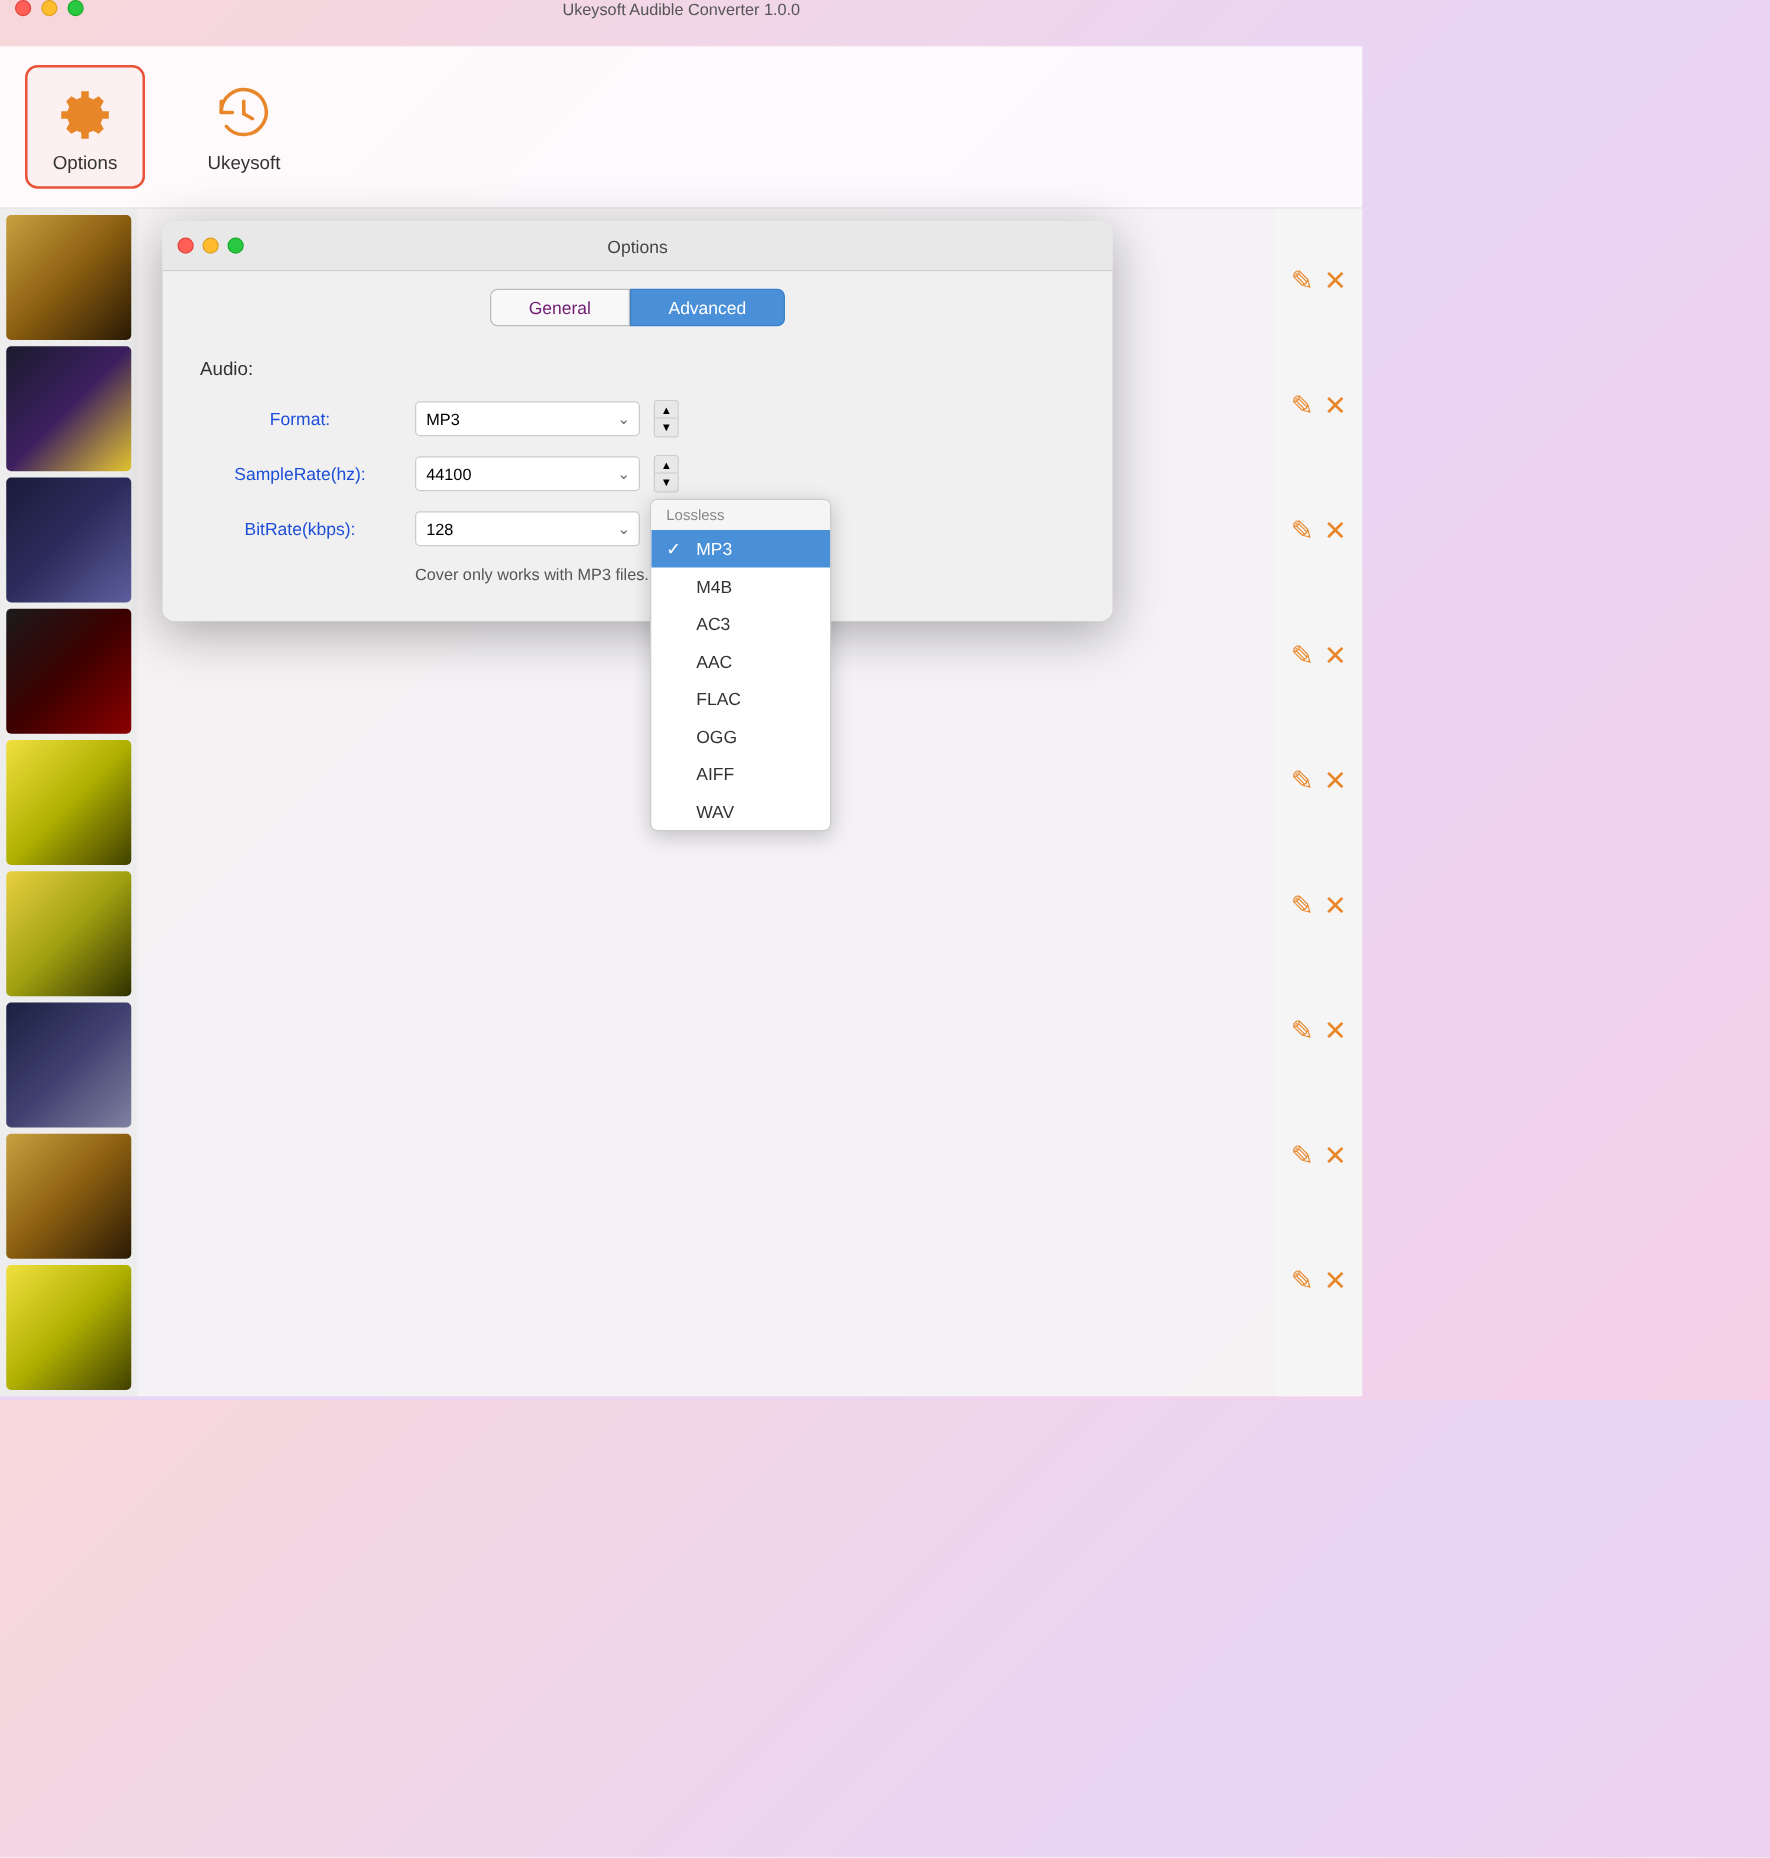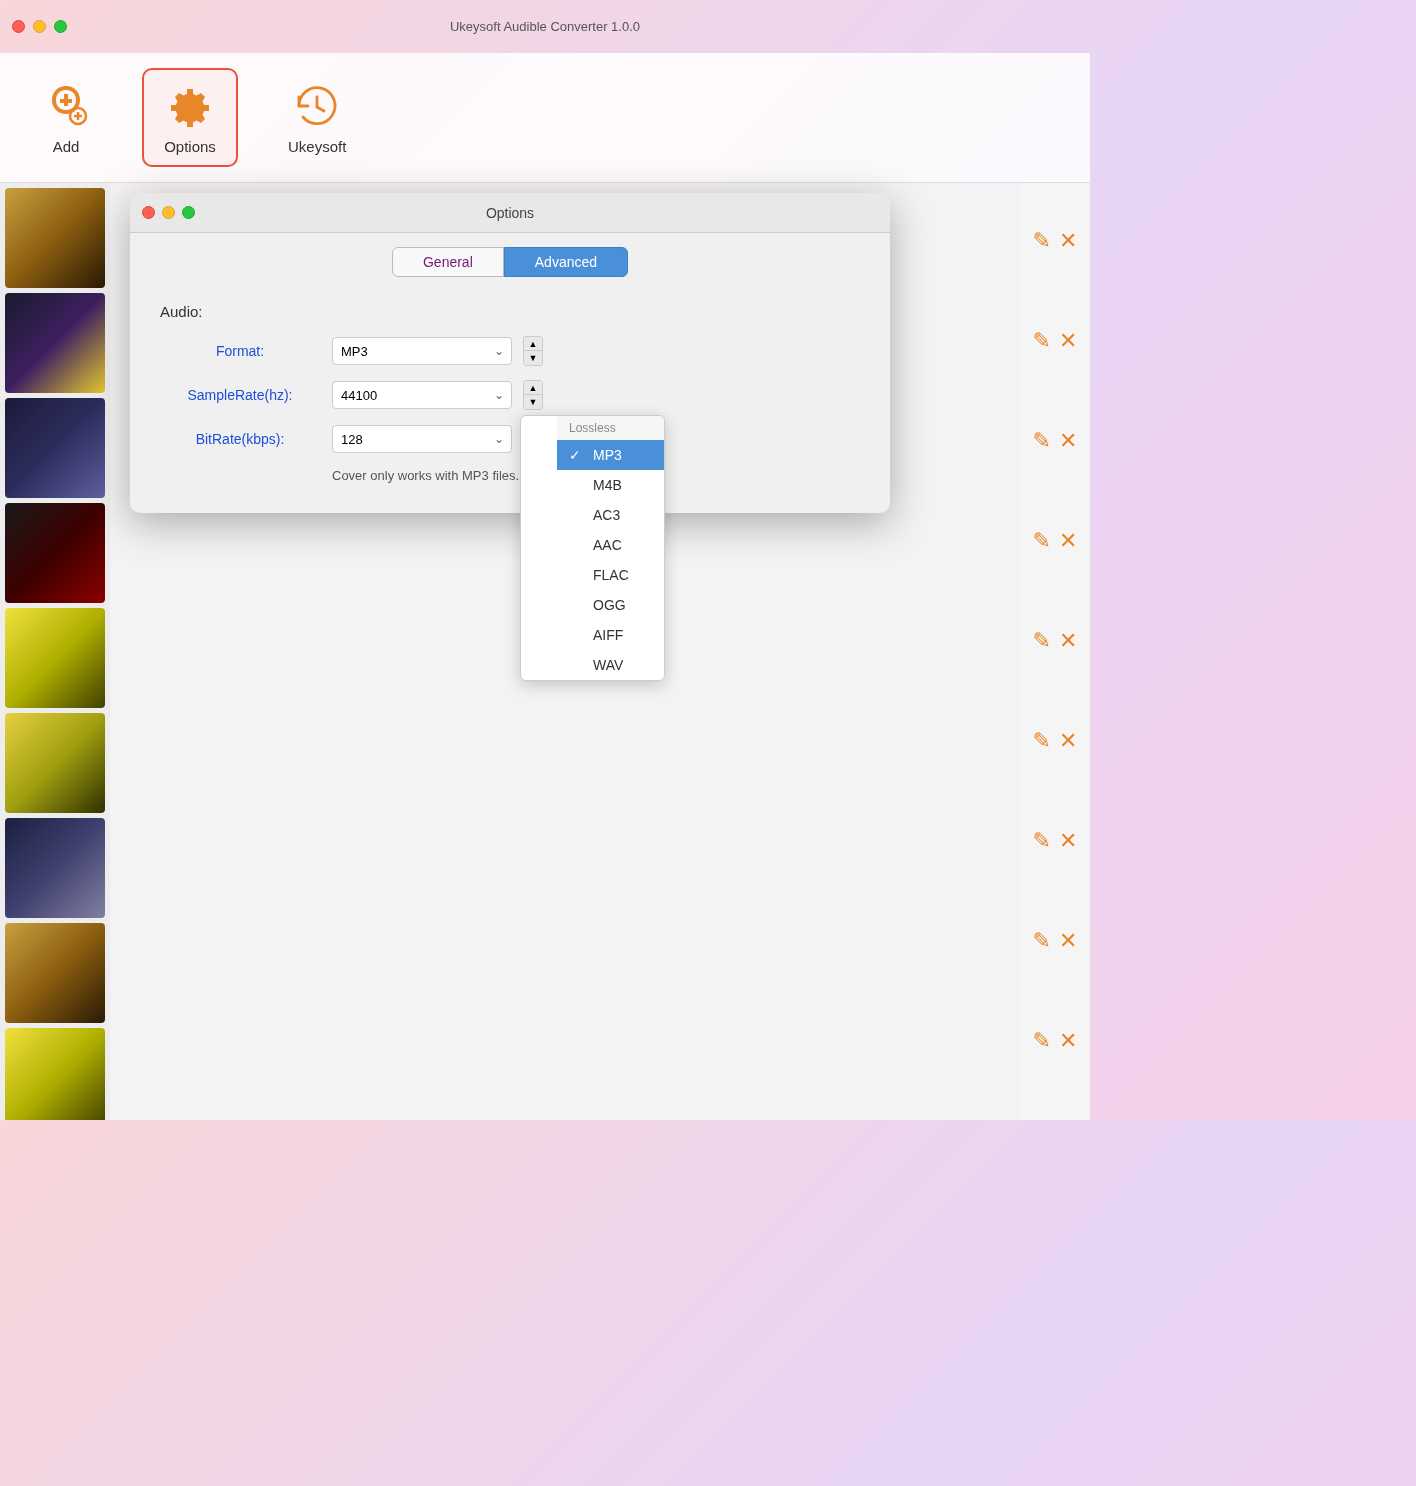--- a/index.html
+++ b/index.html
@@ -6,23 +6,22 @@
     body {
       width: 1090px;
       height: 1120px;
       background: linear-gradient(135deg, #f8d7da 0%, #e8d5f5 50%, #f5d0e8 100%);
       font-family: -apple-system, BlinkMacSystemFont, 'Helvetica Neue', Arial, sans-serif;
       overflow: hidden;
     }
 
     
     .title-bar {
-      height: 53px;
-      display: flex;
-      align-items: center;
+      height: 37px;
+      display: flex;
       justify-content: center;
       position: relative;
       background: transparent;
     }
     .title-bar-title {
       font-size: 13px;
       color: #555;
       font-weight: 400;
     }
     .traffic-lights {
@@ -288,21 +287,20 @@
       position: absolute;
       top: 222px;
       left: 390px;
       width: 145px;
       background: #fff;
       border: 1px solid #ccc;
       border-radius: 6px;
       box-shadow: 0 4px 16px rgba(0,0,0,0.2);
       z-index: 200;
       overflow: hidden;
-      padding-left: 36px;
     }
     .dropdown-item {
       padding: 7px 16px 7px 36px;
       font-size: 14px;
       color: #333;
       cursor: pointer;
       position: relative;
     }
     .dropdown-item.selected {
       background: #4a90d9;
@@ -328,35 +326,20 @@
   <div class="traffic-lights">
     <div class="traffic-light tl-close"></div>
     <div class="traffic-light tl-min"></div>
     <div class="traffic-light tl-max"></div>
   </div>
   <span class="title-bar-title">Ukeysoft Audible Converter 1.0.0</span>
 </div>
 
 <div class="toolbar">
 
-  <button class="toolbar-btn">
-    <div class="icon-wrap">
-      <svg width="48" height="48" viewBox="0 0 48 48">
-        <g fill="#e8862a">
-          <path d="M24 4 C16 4 10 10 10 18 C10 26 16 32 24 32 C32 32 38 26 38 18 C38 10 32 4 24 4Z M24 8 C30 8 34 12 34 18 C34 24 30 28 24 28 C18 28 14 24 14 18 C14 12 18 8 24 8Z"></path>
-          <path d="M22 12 L22 24 L26 24 L26 12 Z"></path>
-          <path d="M18 17 L30 17 L30 21 L18 21 Z"></path>
-          <ellipse cx="36" cy="34" rx="8" ry="8" fill="none" stroke="#e8862a" stroke-width="2.5"></ellipse>
-          <line x1="36" y1="30" x2="36" y2="38" stroke="#e8862a" stroke-width="2.5"></line>
-          <line x1="32" y1="34" x2="40" y2="34" stroke="#e8862a" stroke-width="2.5"></line>
-        </g>
-      </svg>
-    </div>
-    <span class="btn-label">Add</span>
-  </button>
 
 
   <button class="toolbar-btn active-btn">
     <div class="icon-wrap">
       <svg width="50" height="50" viewBox="0 0 50 50">
         <g fill="#e8862a">
           <path d="M25 15 C19.5 15 15 19.5 15 25 C15 30.5 19.5 35 25 35 C30.5 35 35 30.5 35 25 C35 19.5 30.5 15 25 15Z M25 19 C28.3 19 31 21.7 31 25 C31 28.3 28.3 31 25 31 C21.7 31 19 28.3 19 25 C19 21.7 21.7 19 25 19Z"></path>
           <path d="M22 8 L22 13 Q20 13.5 18.5 14.5 L14 12 L10 16 L12.5 20.5 Q11.5 22 11 24 L6 24 L6 30 L11 30 Q11.5 32 12.5 33.5 L10 38 L14 42 L18.5 39.5 Q20 40.5 22 41 L22 46 L28 46 L28 41 Q30 40.5 31.5 39.5 L36 42 L40 38 L37.5 33.5 Q38.5 32 39 30 L44 30 L44 24 L39 24 Q38.5 22 37.5 20.5 L40 16 L36 12 L31.5 14.5 Q30 13.5 28 13 L28 8 Z"></path>
         </g>
       </svg>

